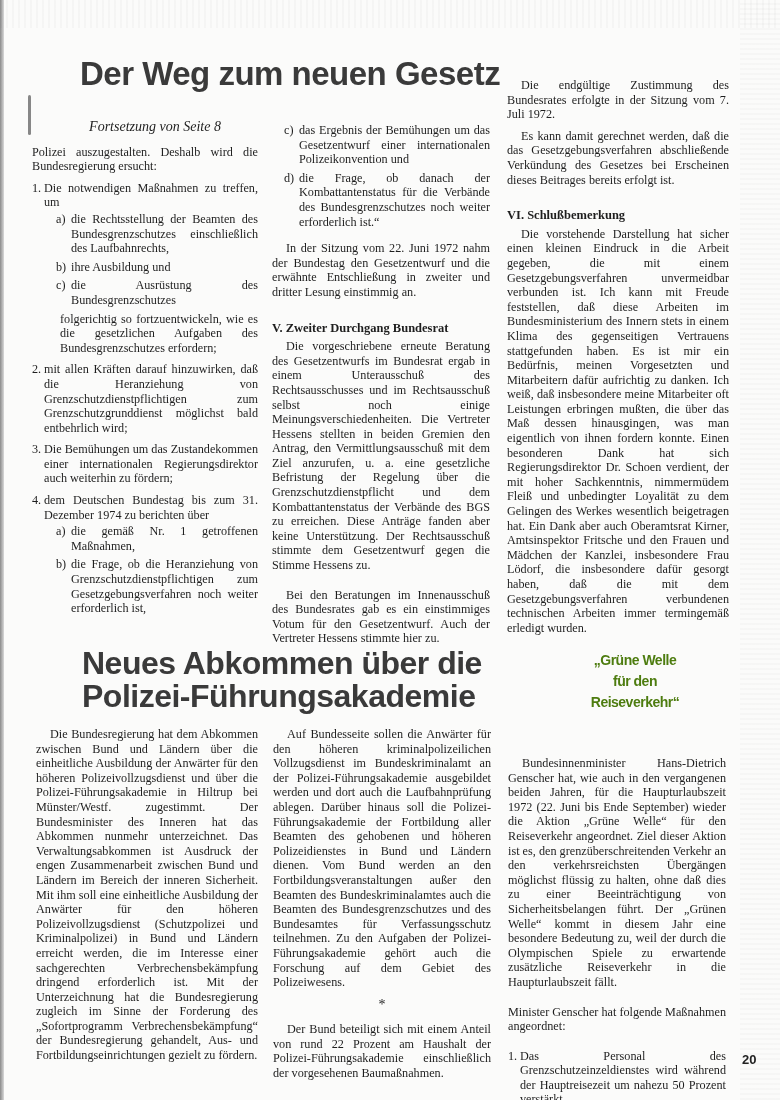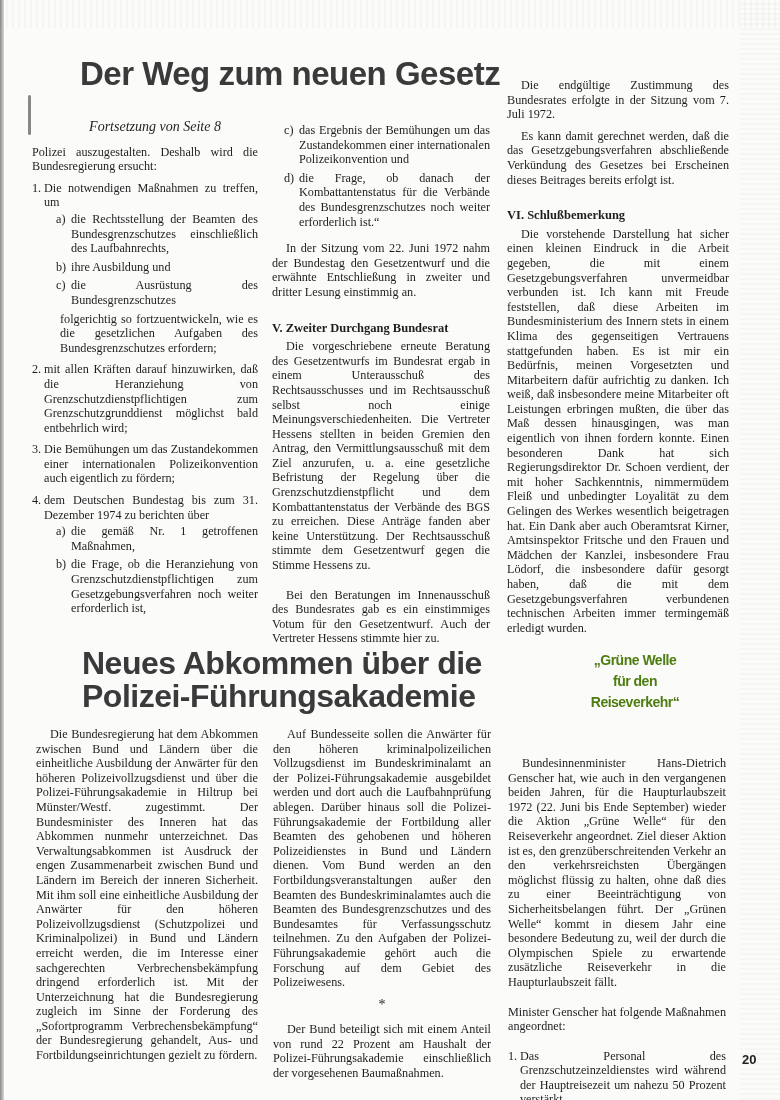--- a/index.html
+++ b/index.html
@@ -90,36 +90,36 @@
         <li><span class="mark">c)</span><span>die Ausrüstung des Bundesgrenzschutzes</span></li>
       </ol>
       <div class="tail">folgerichtig so fortzuentwickeln, wie es die gesetzlichen Aufgaben des Bundesgrenzschutzes erfordern;</div>
     </li>
     <li>
       <span class="mark">2.</span>
       <span>mit allen Kräften darauf hinzuwirken, daß die Heranziehung von Grenzschutzdienstpflichtigen zum Grenzschutzgrunddienst möglichst bald entbehrlich wird;</span>
     </li>
     <li>
       <span class="mark">3.</span>
-      <span>Die Bemühungen um das Zustandekommen einer internationalen Polizeikonvention auch eigentlich zu fördern;</span>
+      <span>Die Bemühungen um das Zustandekommen einer internationalen Regierungsdirektor auch weiterhin zu fördern;</span>
     </li>
     <li>
       <span class="mark">4.</span>
       <span>dem Deutschen Bundestag bis zum 31. Dezember 1974 zu berichten über</span>
       <ol class="alpha">
         <li><span class="mark">a)</span><span>die gemäß Nr. 1 getroffenen Maßnahmen,</span></li>
         <li><span class="mark">b)</span><span>die Frage, ob die Heranziehung von Grenzschutzdienstpflichtigen zum Gesetzgebungsverfahren noch weiter erforderlich ist,</span></li>
       </ol>
     </li>
   </ol>
 </div>
 
 <div id="c2" class="col">
   <ol class="alpha" style="margin-top:0">
-    <li><span class="mark">c)</span><span>das Ergebnis der Bemühungen um das Zustandekommen einer internationalen Polizeikonvention und</span></li>
+    <li><span class="mark">c)</span><span>das Ergebnis der Bemühungen um das Gesetzentwurf einer internationalen Polizeikonvention und</span></li>
     <li><span class="mark">d)</span><span>die Frage, ob danach der Kombattantenstatus für die Verbände des Bundesgrenzschutzes noch weiter erforderlich ist.“</span></li>
   </ol>
   <div class="gap"></div>
   <p class="indent">In der Sitzung vom 22. Juni 1972 nahm der Bundestag den Gesetzentwurf und die erwähnte Entschließung in zweiter und dritter Lesung einstimmig an.</p>
   <div class="gap"></div>
   <h4>V. Zweiter Durchgang Bundesrat</h4>
   <p class="indent">Die vorgeschriebene erneute Beratung des Gesetzentwurfs im Bundesrat ergab in einem Unterausschuß des Rechtsausschusses und im Rechtsausschuß selbst noch einige Meinungsverschiedenheiten. Die Vertreter Hessens stellten in beiden Gremien den Antrag, den Vermittlungsausschuß mit dem Ziel anzurufen, u. a. eine gesetzliche Befristung der Regelung über die Grenzschutzdienstpflicht und dem Kombattantenstatus der Verbände des BGS zu erreichen. Diese Anträge fanden aber keine Unterstützung. Der Rechtsausschuß stimmte dem Gesetzentwurf gegen die Stimme Hessens zu.</p>
   <div class="gap"></div>
   <p class="indent">Bei den Beratungen im Innenausschuß des Bundesrates gab es ein einstimmiges Votum für den Gesetzentwurf. Auch der Vertreter Hessens stimmte hier zu.</p>
 </div>

